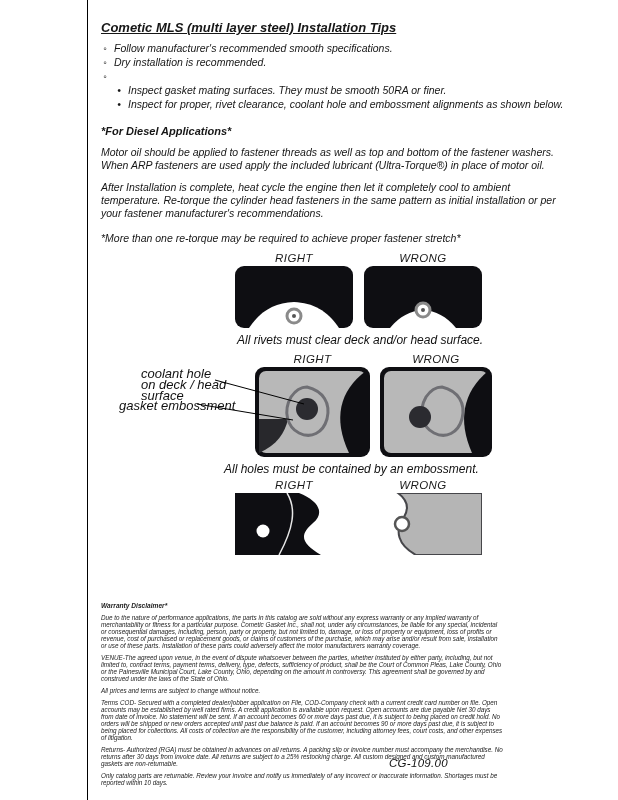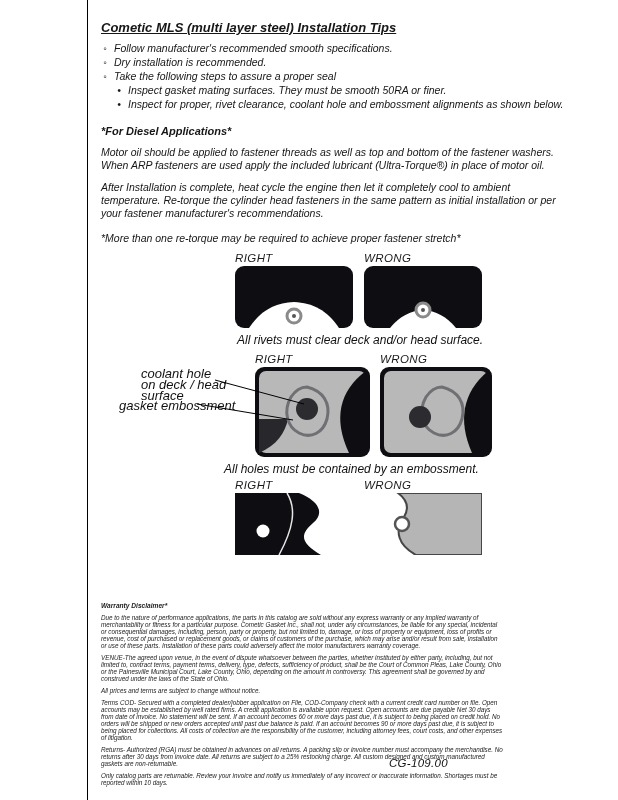--- a/index.html
+++ b/index.html
@@ -10,21 +10,21 @@
   .left-rule{position:absolute;left:87px;top:0;bottom:0;width:1px;background:#000;}
   .content{position:absolute;left:101px;top:20px;width:474px;}
   .doc-title{font-size:13px;font-weight:bold;text-decoration:underline;margin:0 0 7px 0;}
   .b1,.b2{display:flex;gap:5px;font-size:10.5px;line-height:13px;margin:0 0 1px 0;}
   .b2{margin-left:14px;}
   .marker{width:8px;flex:0 0 8px;text-align:center;}
   .section-head{font-size:11px;font-weight:bold;margin:14px 0 0 0;}
   .para{font-size:10.5px;line-height:13px;margin:9px 0 0 0;width:468px;}
   .note{font-size:10.5px;line-height:13px;margin:12px 0 0 0;}
   .diagrams{position:relative;height:338px;margin-top:7px;}
-  .diagrams .rw-label{position:absolute;font-size:11.5px;letter-spacing:.4px;text-align:left;color:#1a1a1a;}
+  .diagrams .rw-label{position:absolute;font-size:11.5px;letter-spacing:.4px;text-align:center;color:#1a1a1a;}
   .fig{position:absolute;}
   .fig svg{display:block;}
   .caption{position:absolute;font-size:12px;line-height:12px;color:#111;}
   .ann{position:absolute;font-size:13px;line-height:11px;color:#111;}
   .leader{position:absolute;left:0;top:0;pointer-events:none;}
   .legal{margin-top:12px;width:402px;font-size:6.3px;line-height:7px;color:#222;}
   .legal-head{font-weight:bold;font-size:6.6px;margin:0 0 5px 0;}
   .legal p{margin:0 0 5px 0;}
   .footer-code{position:absolute;left:389px;top:757px;font-size:11.5px;letter-spacing:.3px;color:#111;}
 </style>
@@ -41,21 +41,20 @@
     <div class="b1">
       <span class="marker">◦</span>
       <span>Follow manufacturer's recommended smooth specifications.</span>
     </div>
     <div class="b1">
       <span class="marker">◦</span>
       <span>Dry installation is recommended.</span>
     </div>
     <div class="b1">
       <span class="marker">◦</span>
-      <span>Take the following steps to assure a proper seal</span>
     </div>
     <div class="b2">
       <span class="marker">•</span>
       <span>Inspect gasket mating surfaces.  They must be smooth 50RA or finer.</span>
     </div>
     <div class="b2">
       <span class="marker">•</span>
       <span>Inspect for proper, rivet clearance, coolant hole and embossment alignments as shown below.</span>
     </div>
 

